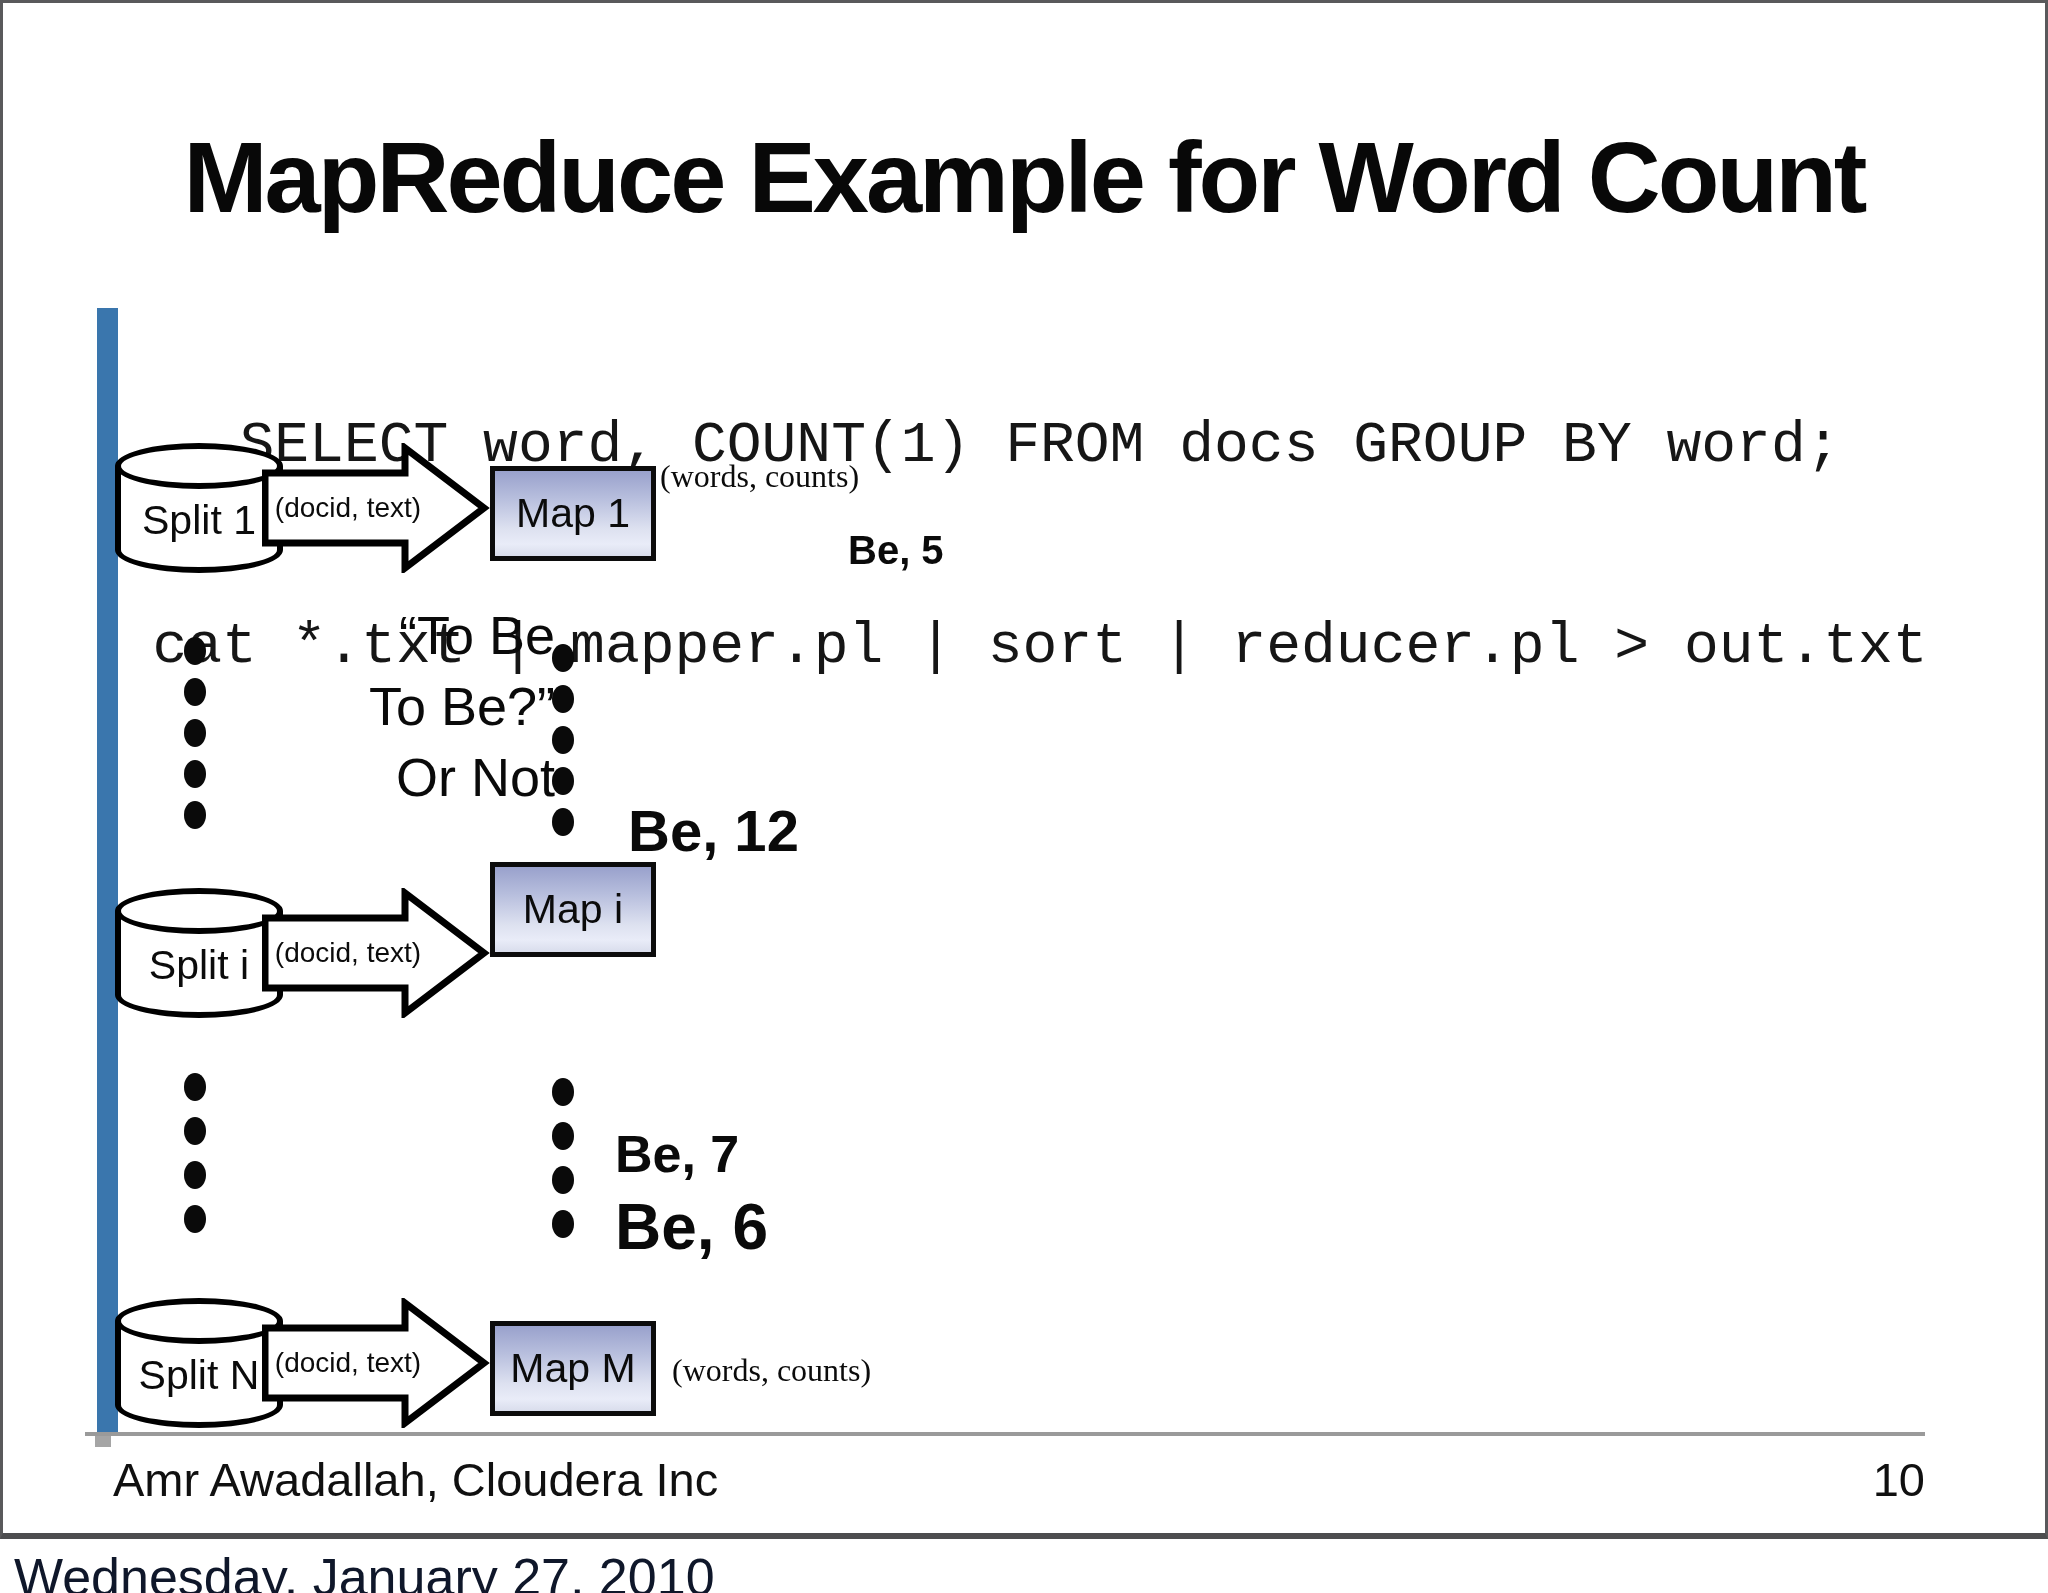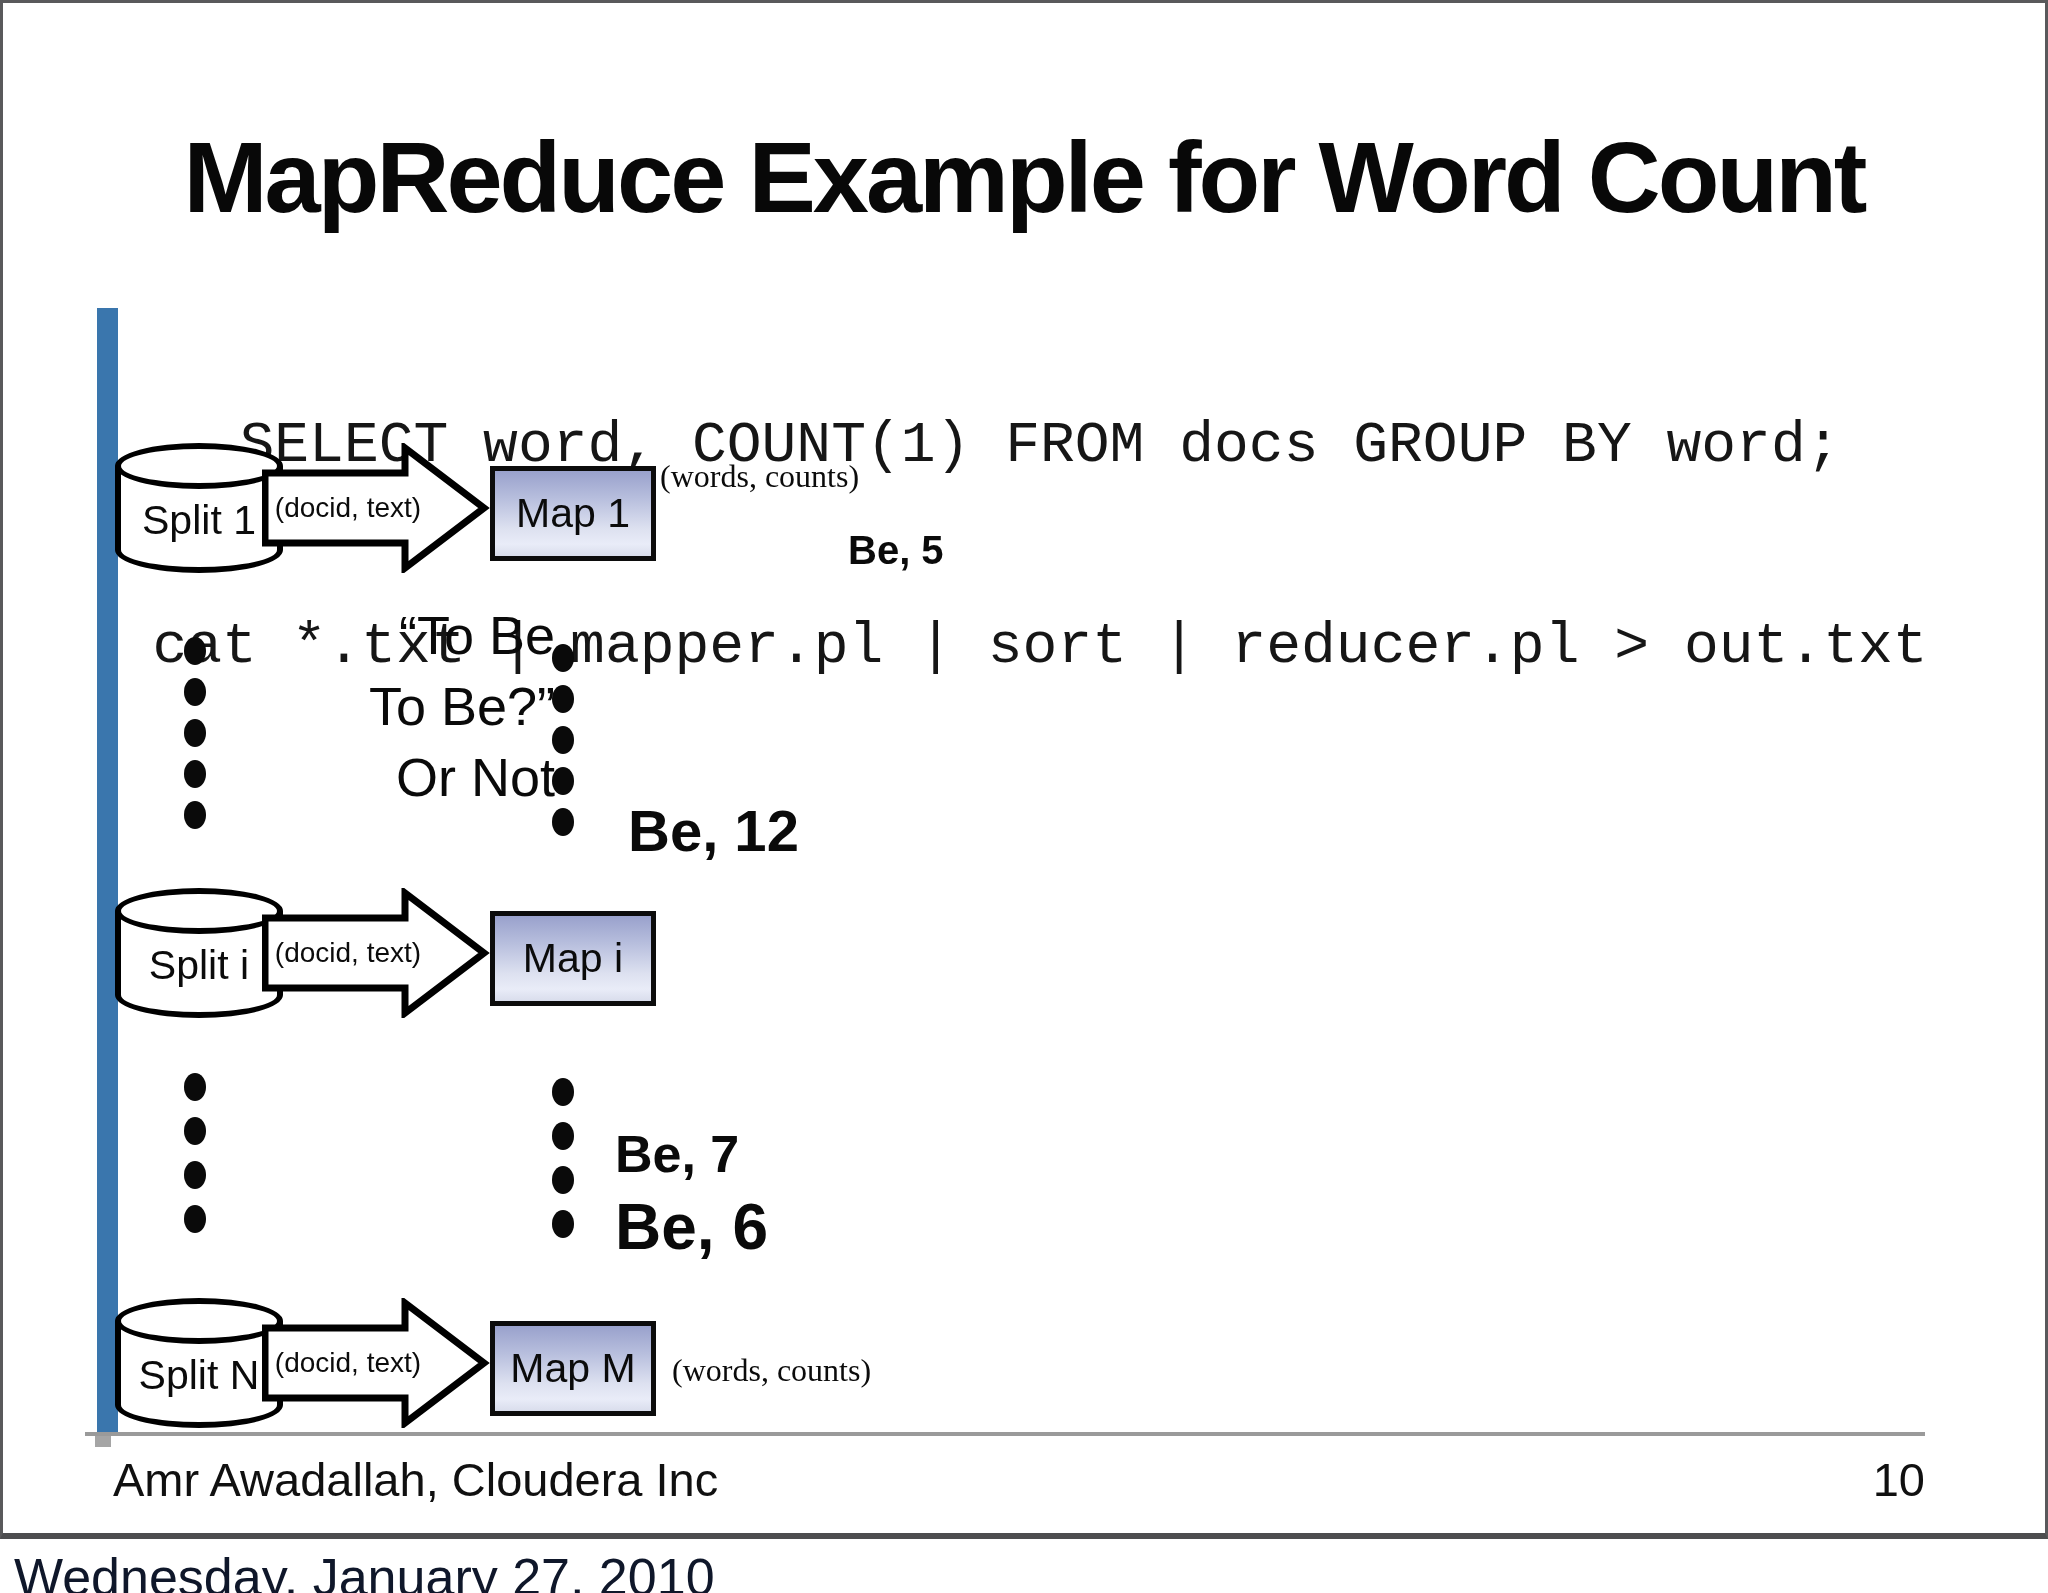--- a/index.html
+++ b/index.html
@@ -118,21 +118,21 @@
   <div class="cylinder" style="left:115px; top:888px;">
     <div class="cyl-bottom"></div>
     <div class="cyl-body"></div>
     <div class="cyl-top"></div>
     <div class="cyl-label">Split i</div>
   </div>
   <svg class="arrow-svg" style="left:262px; top:888px;" viewBox="0 0 228 130">
     <polygon points="3,30 143,30 143,5 222,65 143,125 143,100 3,100" fill="#ffffff" stroke="#000000" stroke-width="7"></polygon>
   </svg>
   <div class="edge-label" style="left:258px; top:937px;">(docid, text)</div>
-  <div class="map-box" style="left:490px; top:911px;">
+  <div class="map-box" style="left:490px; top:862px;">
     <span>Map i</span>
   </div>
 
   <div class="dots-col gap44" style="left:184px; top:1073px;">
     <div class="dot"></div>
     <div class="dot"></div>
     <div class="dot"></div>
     <div class="dot"></div>
   </div>
   <div class="dots-col gap44" style="left:552px; top:1078px;">

